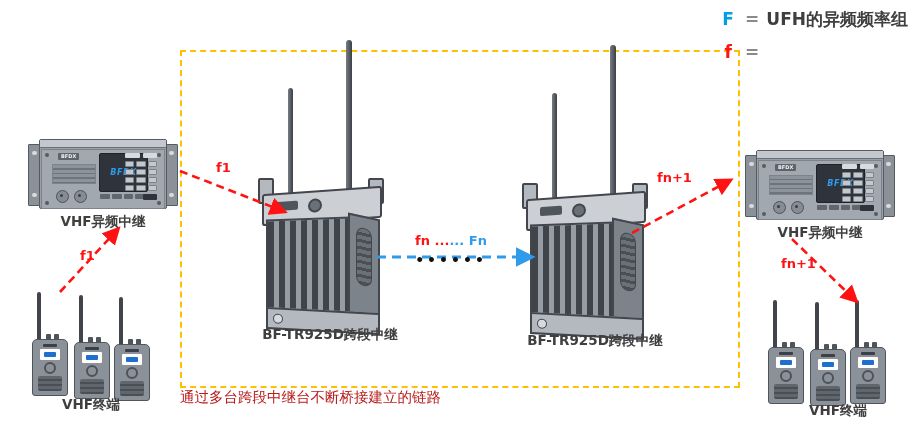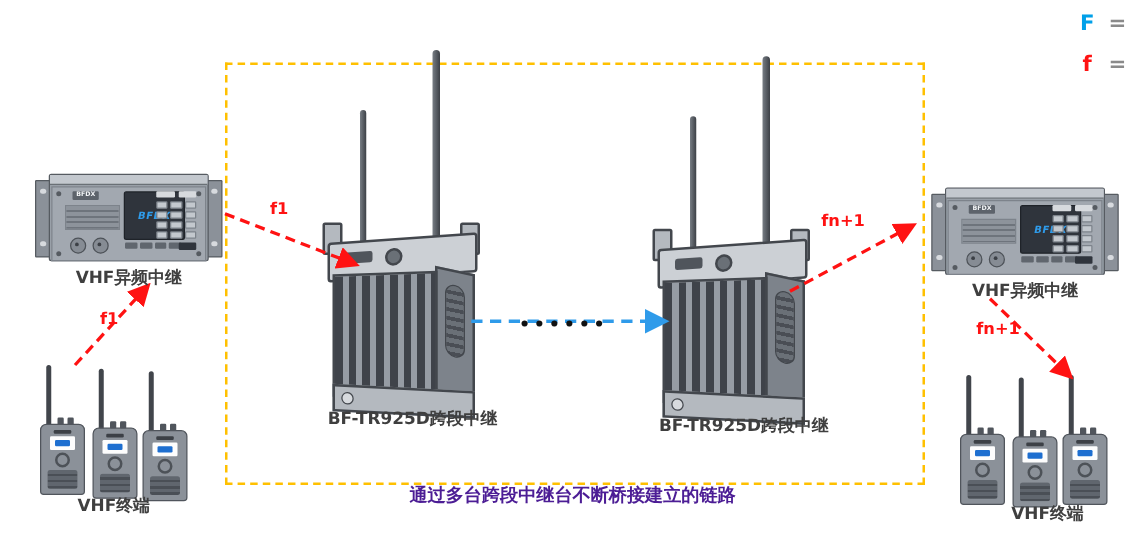--- a/index.html
+++ b/index.html
@@ -2,22 +2,22 @@
 <html><head>
 <meta charset="utf-8">
 <style>
   html,body{margin:0;padding:0;background:#fff;}
   #canvas{position:relative;width:916px;height:435px;background:#ffffff;overflow:hidden;
           font-family:"DejaVu Sans","Liberation Sans",sans-serif;}
 
   
   .zone-box{position:absolute;left:180px;top:50px;width:556px;height:334px;
             border:2.5px dashed #FFC000;z-index:1;}
-  .zone-caption{position:absolute;left:180px;top:387px;width:556px;text-align:center;
-                color:#4c1d95;font-weight:bold;font-size:14.5px;line-height:21px;z-index:5;}
+  .zone-caption{position:absolute;left:180px;top:387px;width:556px;
+                color:#b91c1c;font-weight:normal;font-size:14.5px;line-height:21px;z-index:5;}
 
   
   .legend{position:absolute;top:6px;right:8px;z-index:6;}
   .legend-row{display:flex;align-items:center;height:26px;margin-bottom:7px;
               font-weight:bold;font-size:17px;color:#3F3F3F;}
   .legend-row .sym{width:20px;text-align:center;}
   .legend-row .sym.blue{color:#00A0E9;}
   .legend-row .sym.red{color:#FF1212;}
   .legend-row .eq{color:#8a8a8a;margin:0 7px;}
 
@@ -117,20 +117,21 @@
 <body>
 
 <div id="canvas">
 
   <div class="zone-box"></div>
 
   <div class="legend">
     <div class="legend-row">
       <span class="sym blue">F</span>
       <span class="eq">=</span>
+      <span>UFH的异频频率组</span>
     </div>
     <div class="legend-row">
       <span class="sym red">f</span>
       <span class="eq">=</span>
     </div>
   </div>
 
   <div class="rack" style="left:28px;top:139px;">
     <div class="rack-ear l">
         <i></i>
@@ -353,19 +354,24 @@
     <line x1="632" y1="233" x2="729" y2="181" stroke="#FF1212" stroke-width="2.6" stroke-dasharray="8 5" marker-end="url(#arrR)"></line>
     <line x1="792" y1="239" x2="855" y2="300" stroke="#FF1212" stroke-width="2.6" stroke-dasharray="8 5" marker-end="url(#arrR)"></line>
     <line x1="377" y1="257" x2="530" y2="257" stroke="#2F9BEA" stroke-width="2.8" stroke-dasharray="9 6" marker-end="url(#arrB)"></line>
   </svg>
 
   <div class="flabel" style="left:216px;top:160px;">f1</div>
   <div class="flabel" style="left:80px;top:248px;">f1</div>
   <div class="flabel" style="left:657px;top:170px;">fn+1</div>
   <div class="flabel" style="left:781px;top:256px;">fn+1</div>
 
+  <div class="bridge-label">
+    <span class="red">fn</span>
+    <span class="red">...</span><span class="blue">...</span>
+    <span class="blue">Fn</span>
+  </div>
   <div class="bridge-ellipsis">••••••</div>
 
   <div class="zone-caption">
     <div>通过多台跨段中继台不断桥接建立的链路</div>
   </div>
 
 </div>
 
 </body></html>

